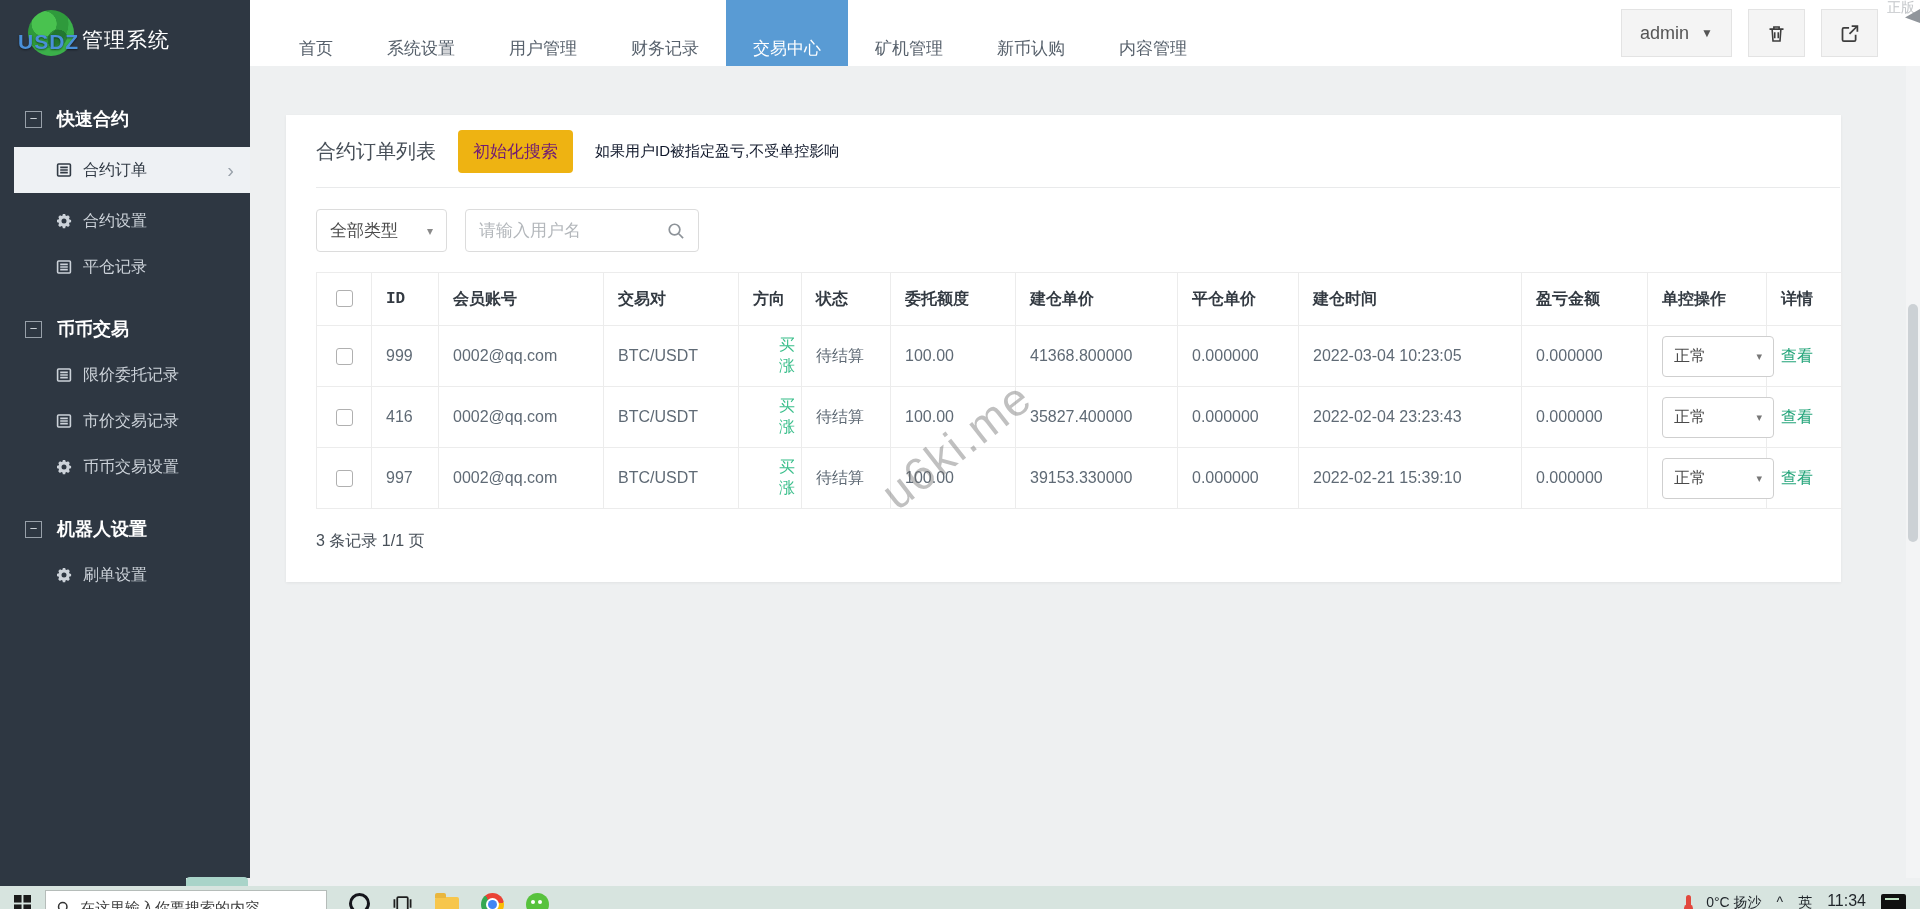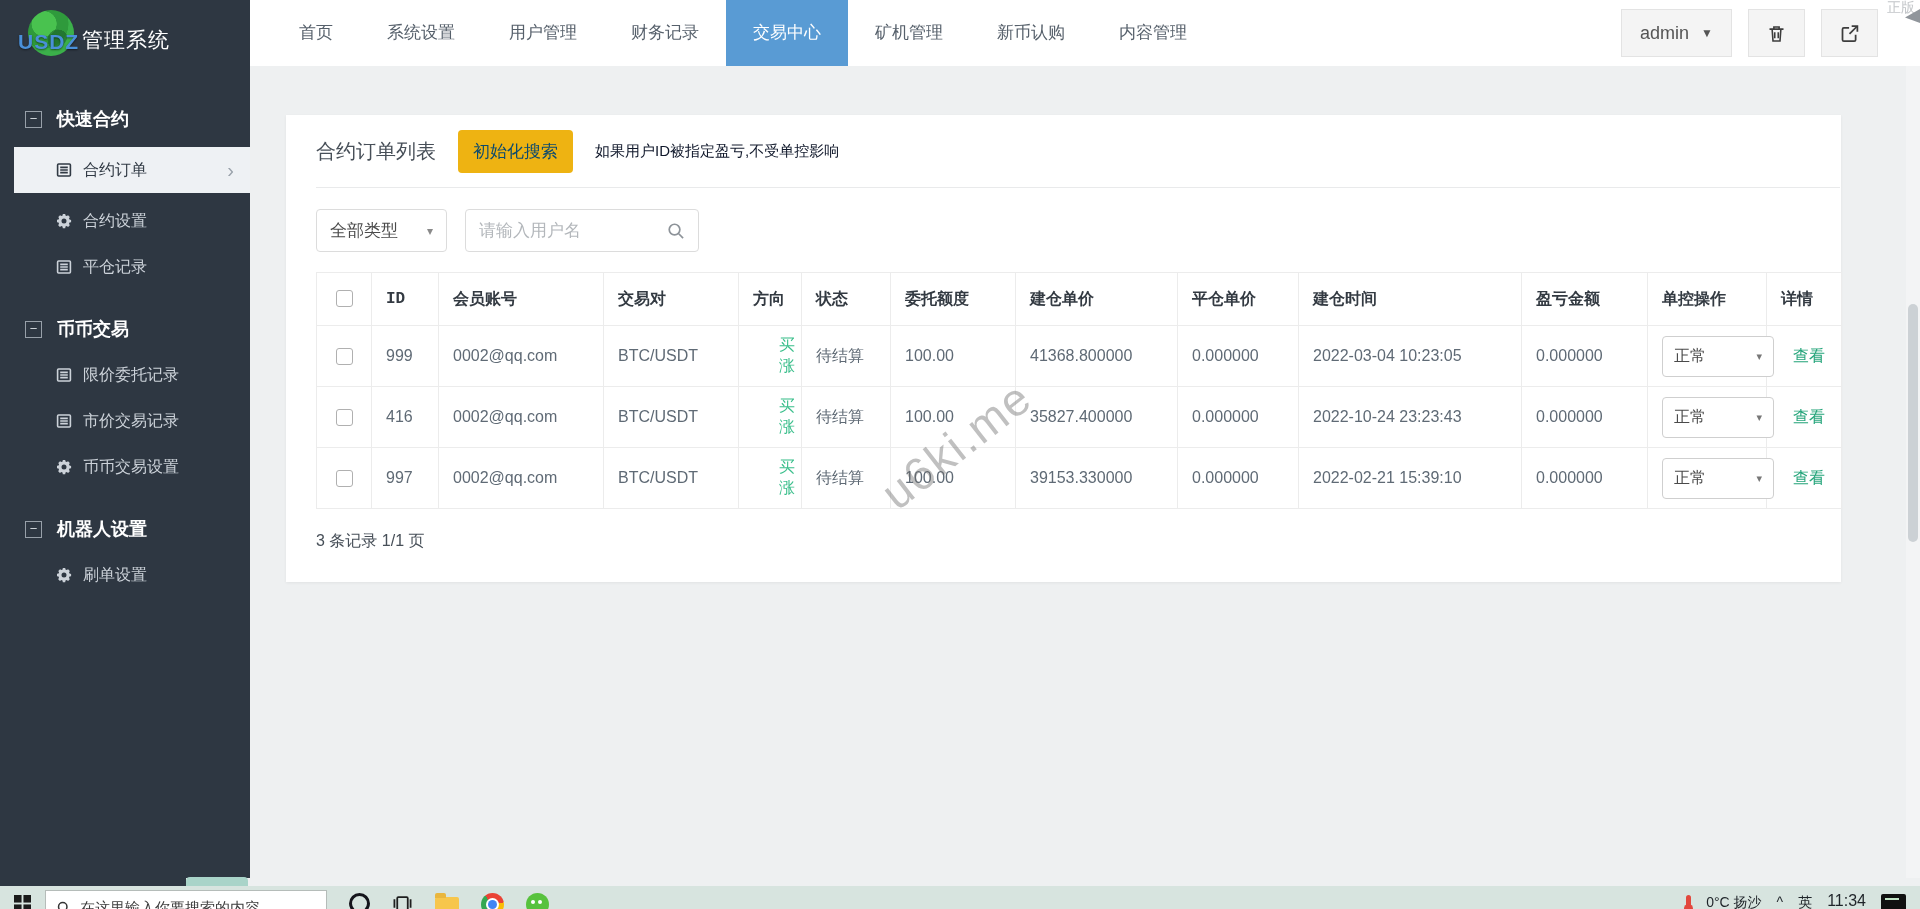--- a/index.html
+++ b/index.html
@@ -9,21 +9,21 @@
   
   .header { position:absolute; top:0; left:0; width:1920px; height:66px; background:#fff; display:flex; z-index:5; }
   .logo { width:250px; height:66px; background:#2e3742; display:flex; align-items:center; padding-left:28px; position:relative; flex:none; }
   .globe { width:46px; height:46px; border-radius:50%; position:relative; flex:none;
     background:radial-gradient(circle at 35% 30%, #49c24f 0 28%, #2f9a3c 29% 55%, #3bb04a 56% 100%); }
   .globe::after { content:""; position:absolute; inset:6px; border-radius:50%;
     background:radial-gradient(circle at 70% 70%, rgba(24,90,40,.55) 0 30%, transparent 31%); }
   .usdz { position:absolute; left:18px; top:30px; color:#4a90d9; font-weight:bold; font-size:21px; letter-spacing:1px; z-index:2; text-shadow:0 1px 2px rgba(0,0,0,.5); }
   .logo-title { color:#fff; font-size:21px; margin-left:8px; margin-top:14px; letter-spacing:1px; }
   .nav { display:flex; margin-left:22px; }
-  .nav-item { padding:0 27px; line-height:66px; font-size:17px; color:#56606b; cursor:pointer; white-space:nowrap; }
+  .nav-item { padding:16px 27px; line-height:66px; font-size:17px; color:#56606b; cursor:pointer; white-space:nowrap; }
   .nav-item.active { background:#599bd4; color:#fff; }
   .header-right { margin-left:auto; display:flex; align-items:center; gap:16px; padding-right:42px; }
   .btn-admin { height:48px; background:#f4f4f4; border:1px solid #e3e3e3; padding:0 18px; font-size:18px; color:#555;
     display:flex; align-items:center; gap:12px; cursor:pointer; }
   .btn-admin .caret { font-size:12px; color:#555; }
   .btn-sq { width:57px; height:48px; background:#f4f4f4; border:1px solid #e3e3e3; display:flex; align-items:center; justify-content:center; color:#3c3c3c; cursor:pointer; }
   .badge-corner { position:absolute; top:-1px; right:5px; color:#c3c6c9; font-size:14px; z-index:9; }
   .corner-tri { position:absolute; top:9px; right:0; width:15px; height:14px; background:#90959b; z-index:9;
     clip-path:polygon(100% 0, 100% 100%, 0 60%); }
 
@@ -37,40 +37,40 @@
   .side-item.active { background:#eef1f4; color:#313a44; margin:5px 0 5px 14px; padding-left:42px; }
   .side-item.active .sicon { color:#313a44; }
   .side-item .chev { position:absolute; right:16px; font-size:20px; color:#9aa2ab; }
 
   
   .main { position:absolute; left:250px; top:66px; right:0; bottom:31px; background:#eef0f1; }
   .card { position:absolute; left:36px; top:49px; width:1555px; min-height:450px; background:#fff;
     box-shadow:0 1px 3px rgba(0,0,0,.06); padding:0 1px 30px 30px; }
   .card-head { display:flex; align-items:center; gap:22px; height:73px; border-bottom:1px solid #e9eaeb; }
   .card-title { font-size:20px; color:#474f58; }
-  .btn-init { background:#eeb312; color:#0c4a6e; font-size:17px; padding:10px 15px; border:none; border-radius:4px; cursor:pointer;
+  .btn-init { background:#eeb312; color:#701a75; font-size:17px; padding:10px 15px; border:none; border-radius:4px; cursor:pointer;
     font-family:inherit;text-align:center; }
   .warning { color:#0f172a; font-size:15px; }
   .filter-row { display:flex; align-items:center; gap:18px; margin:21px 0 20px; }
   .fake-select { width:131px; height:43px; border:1px solid #dcdcdc; border-radius:4px; background:#fff; display:flex; align-items:center;
     justify-content:space-between; padding:0 13px; font-size:17px; color:#4a4a4a; cursor:pointer; }
   .fake-select .caret { color:#8a8a8a; font-size:12px; }
   .input-wrap { width:234px; height:43px; border:1px solid #dcdcdc; border-radius:4px; background:#fff; display:flex; align-items:center; padding:0 13px; }
   .input-wrap input { flex:1; border:none; outline:none; font-size:17px; color:#555; font-family:inherit; min-width:0; }
   .input-wrap input::placeholder { color:#b3b7bb; }
   .input-wrap .mag { color:#8d9399; display:flex; flex:none; }
 
   table.grid { width:1525px; border-collapse:collapse; table-layout:fixed; }
   .grid th, .grid td { border:1px solid #ececec; padding-left:14px; text-align:left; }
   .grid th { height:53px; font-size:16px; color:#333a42; font-weight:bold; background:#fff;font-family:Liberation Mono, monospace; }
   .grid td { height:61px; font-size:16px; color:#5f6a75; background:#fff; }
   .grid .c-check { text-align:center; padding-left:0; }
   .cb { display:inline-block; width:17px; height:17px; border:1px solid #b0b0b0; border-radius:3px; background:#fff; vertical-align:middle; cursor:pointer; }
   td.dir { color:#3cbf8c;padding-left:40px; }
-  a.view { color:#26a57b; text-decoration:none; cursor:pointer;margin-left:12px; }
+  a.view { color:#26a57b; text-decoration:none; cursor:pointer; }
   .row-select { width:112px; height:41px; border:1px solid #cfcfcf; border-radius:4px; background:#fff; display:inline-flex; align-items:center;
     justify-content:space-between; padding:0 11px; font-size:16px; color:#4a4a4a; cursor:pointer; }
   .row-select .caret { color:#777; font-size:11px; }
   .summary { margin-top:22px; font-size:16px; color:#474f58; }
 
   .watermark { position:absolute; left:862px; top:398px; width:240px; font-size:46px; color:rgba(105,105,105,.42);
     transform:rotate(-38deg); letter-spacing:2px; z-index:6; pointer-events:none; }
 
   
   .vtrack { position:absolute; right:0; top:66px; width:14px; bottom:31px; background:#f3f4f5; z-index:3; }
@@ -306,21 +306,21 @@
         <tr>
           <td class="c-check"><span class="cb"></span></td>
           <td>416</td>
           <td>0002@qq.com</td>
           <td>BTC/USDT</td>
           <td class="dir">买涨</td>
           <td>待结算</td>
           <td>100.00</td>
           <td>35827.400000</td>
           <td>0.000000</td>
-          <td>2022-10-24 23:23:43</td>
+          <td>2022-02-04 23:23:43</td>
           <td>0.000000</td>
           <td><div class="row-select">
                 <span>正常</span>
                 <span class="caret">▾</span>
               </div></td>
           <td><a class="view">查看</a></td>
         </tr>
         <tr>
           <td class="c-check"><span class="cb"></span></td>
           <td>997</td>

